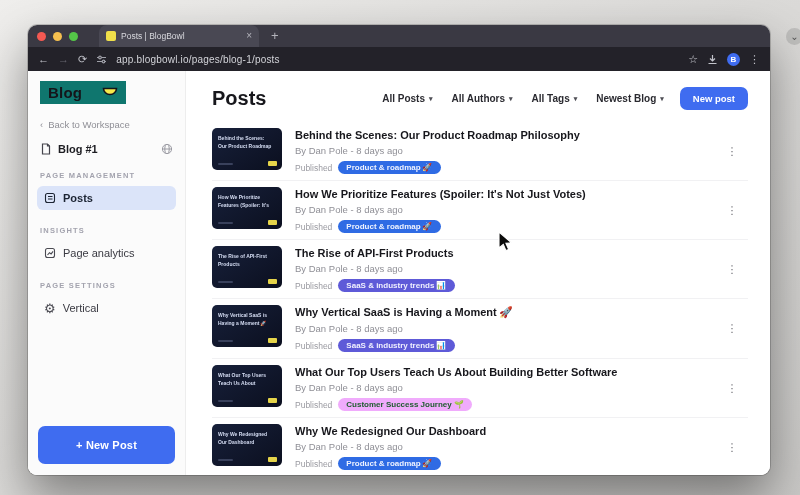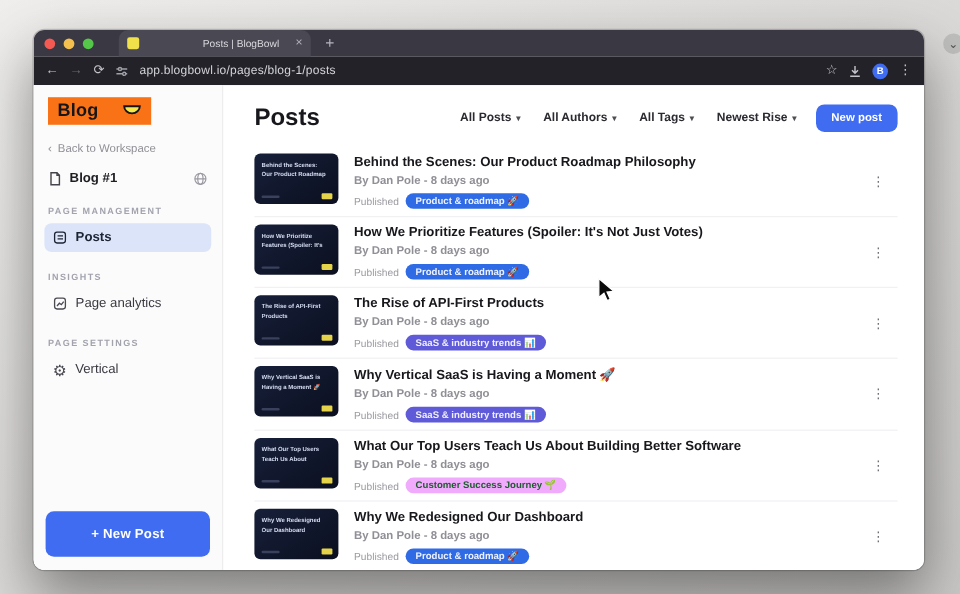--- a/index.html
+++ b/index.html
@@ -11,35 +11,35 @@
   
   .window{position:absolute;left:28px;top:25px;width:742px;height:450px;border-radius:9px;overflow:hidden;
     background:#fff;box-shadow:0 22px 48px rgba(0,0,0,.42),0 0 0 1px rgba(0,0,0,.18);}
   .tabstrip{height:22px;background:#3a3943;display:flex;align-items:flex-end;}
   .lights{display:flex;gap:7px;align-items:center;padding:0 9px;height:22px;}
   .light{width:9px;height:9px;border-radius:50%;}
   .light.red{background:#f45952;} .light.yellow{background:#f5bf4f;} .light.green{background:#54c648;}
   .tab{margin-left:12px;width:160px;height:22px;background:#494853;border-radius:8px 8px 0 0;
     display:flex;align-items:center;gap:5px;padding:0 7px;box-sizing:border-box;}
   .favicon{width:10px;height:10px;border-radius:2px;background:#f0e04a;flex-shrink:0;}
-  .tab-title{flex:1;font-size:8.5px;color:#d9d9de;white-space:nowrap;overflow:hidden;text-overflow:ellipsis;margin-left:48px;}
+  .tab-title{flex:1;font-size:8.5px;color:#d9d9de;white-space:nowrap;overflow:hidden;text-overflow:ellipsis;}
   .tab-close{font-size:10px;color:#b3b3bb;line-height:1;}
   .newtab{margin-left:12px;color:#b3b3bb;font-size:13px;line-height:22px;}
   .toolbar{height:24px;background:#232229;display:flex;align-items:center;padding:0 10px;gap:9px;}
   .nav-ic{font-size:11px;color:#c3c4cb;line-height:1;}
   .nav-ic.dim{color:#67666f;}
   .url{flex:1;font-size:10px;color:#d3d4d9;letter-spacing:.2px;white-space:nowrap;overflow:hidden;}
   .avatar{width:13px;height:13px;border-radius:50%;background:#3f6cf0;color:#fff;font-size:8px;font-weight:bold;
     display:flex;align-items:center;justify-content:center;}
   svg{display:block;}
   
   .app{position:absolute;top:46px;left:0;right:0;bottom:0;background:#fff;display:flex;}
   .sidebar{width:158px;box-sizing:border-box;background:#fbfbfb;border-right:1px solid #ededed;
     padding:10px 12px;position:relative;flex-shrink:0;}
-  .logo{display:inline-flex;align-items:center;gap:20px;background:#f97316;padding:3px 8px;justify-content:space-between;}
+  .logo{display:inline-flex;align-items:center;gap:20px;background:#0f766e;padding:3px 8px;justify-content:space-between;}
   .logo-text{font-size:15px;font-weight:800;color:#15151a;letter-spacing:.2px;}
   .back-row{margin-top:15px;display:flex;align-items:center;gap:5px;color:#8f8f96;font-size:9.5px;}
   .ws-row{margin-top:13px;display:flex;align-items:center;gap:6px;}
   .ws-name{font-size:11px;font-weight:700;color:#1d1d22;}
   .ws-globe{margin-left:auto;}
   .sec-label{margin:16px 0 6px;font-size:7.5px;font-weight:700;color:#a3a3ae;letter-spacing:1.2px;text-transform:uppercase;}
   .item{height:24px;display:flex;align-items:center;gap:7px;padding:0 7px;margin:0 -3px 2px;border-radius:6px;
     font-size:11px;color:#3a3a42;}
   .item.active{background:#dbe4f9;color:#1c2433;font-weight:700;}
   .gear-glyph{font-size:13px;line-height:1;color:#4a4a52;}
@@ -56,21 +56,21 @@
   .list{margin-top:12px;}
   .row{display:flex;align-items:flex-start;padding:6px 0;border-bottom:1px solid #f1f1f3;}
   .thumb{width:70px;height:42px;border-radius:5px;background:linear-gradient(145deg,#17203a,#0b0f1f);
     flex-shrink:0;position:relative;overflow:hidden;}
   .thumb-title{position:absolute;top:6px;left:6px;right:8px;font-size:5px;line-height:1.65;font-weight:700;
     color:#d5ddf3;max-height:17px;overflow:hidden;}
   .thumb-dash{position:absolute;bottom:5px;left:6px;width:15px;height:2px;background:#39415c;border-radius:1px;}
   .thumb-mark{position:absolute;bottom:4px;right:5px;width:9px;height:5px;background:#e5d44a;border-radius:1px;}
   .row-body{margin-left:13px;flex:1;min-width:0;padding-top:1px;}
   .post-title{font-size:11px;font-weight:700;color:#17171c;}
-  .byline{margin-top:4px;font-size:9.5px;color:#8f8f96;font-weight:bold;}
+  .byline{margin-top:4px;font-size:9.5px;color:#8f8f96;}
   .status-row{margin-top:5px;display:flex;align-items:center;gap:6px;}
   .status{font-size:8.5px;color:#9a9aa1;}
   .tag{font-size:8px;font-weight:700;padding:2px 8px;border-radius:8px;white-space:nowrap;}
   .kebab{align-self:center;margin-left:12px;margin-right:10px;color:#6f6f76;font-size:11px;width:12px;text-align:center;}
   .cursor{position:absolute;left:312px;top:160px;z-index:50;pointer-events:none;}
 </style>
 </head>
 <body>
 
 <div class="desktop"></div>
@@ -202,21 +202,21 @@
         </span>
         <span class="filter">
           <span>All Authors</span>
           <span class="caret">▾</span>
         </span>
         <span class="filter">
           <span>All Tags</span>
           <span class="caret">▾</span>
         </span>
         <span class="filter">
-          <span>Newest Rise</span>
+          <span>Newest Blog</span>
           <span class="caret">▾</span>
         </span>
         <span class="top-newpost">New post</span>
       </div>
 
       <div class="list" id="post-list">
         <div class="row">
           <div class="thumb">
             <div class="thumb-title">Behind the Scenes: Our Product Roadmap Philosophy</div>
             <div class="thumb-dash"></div>

